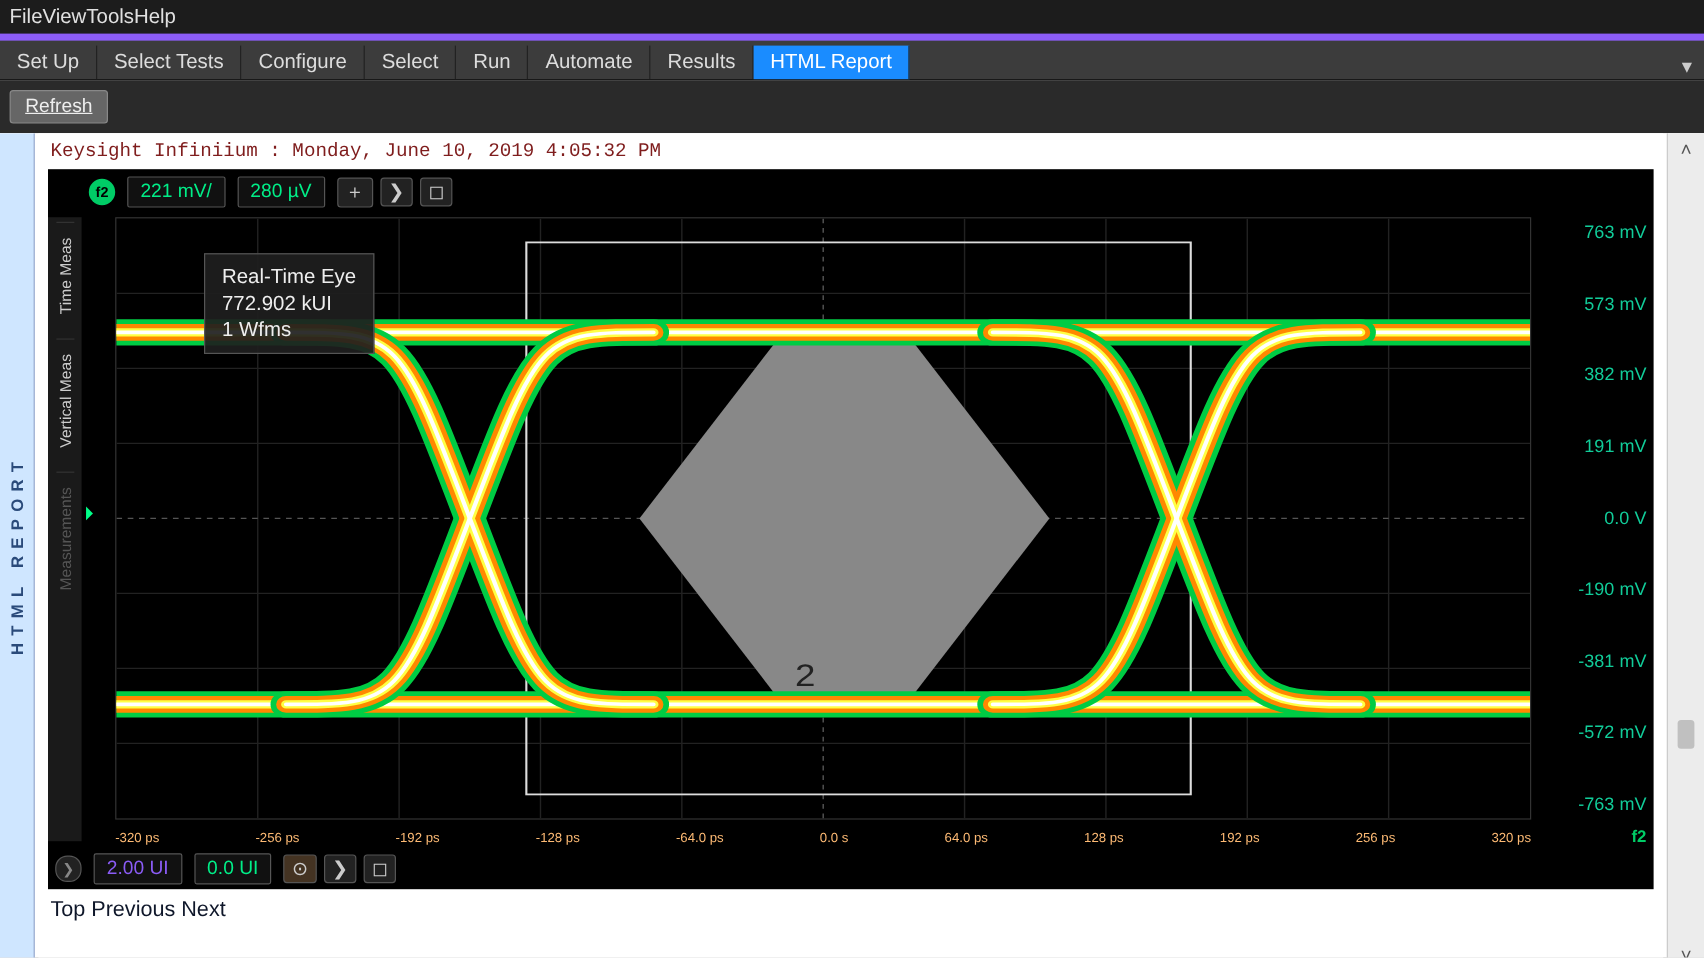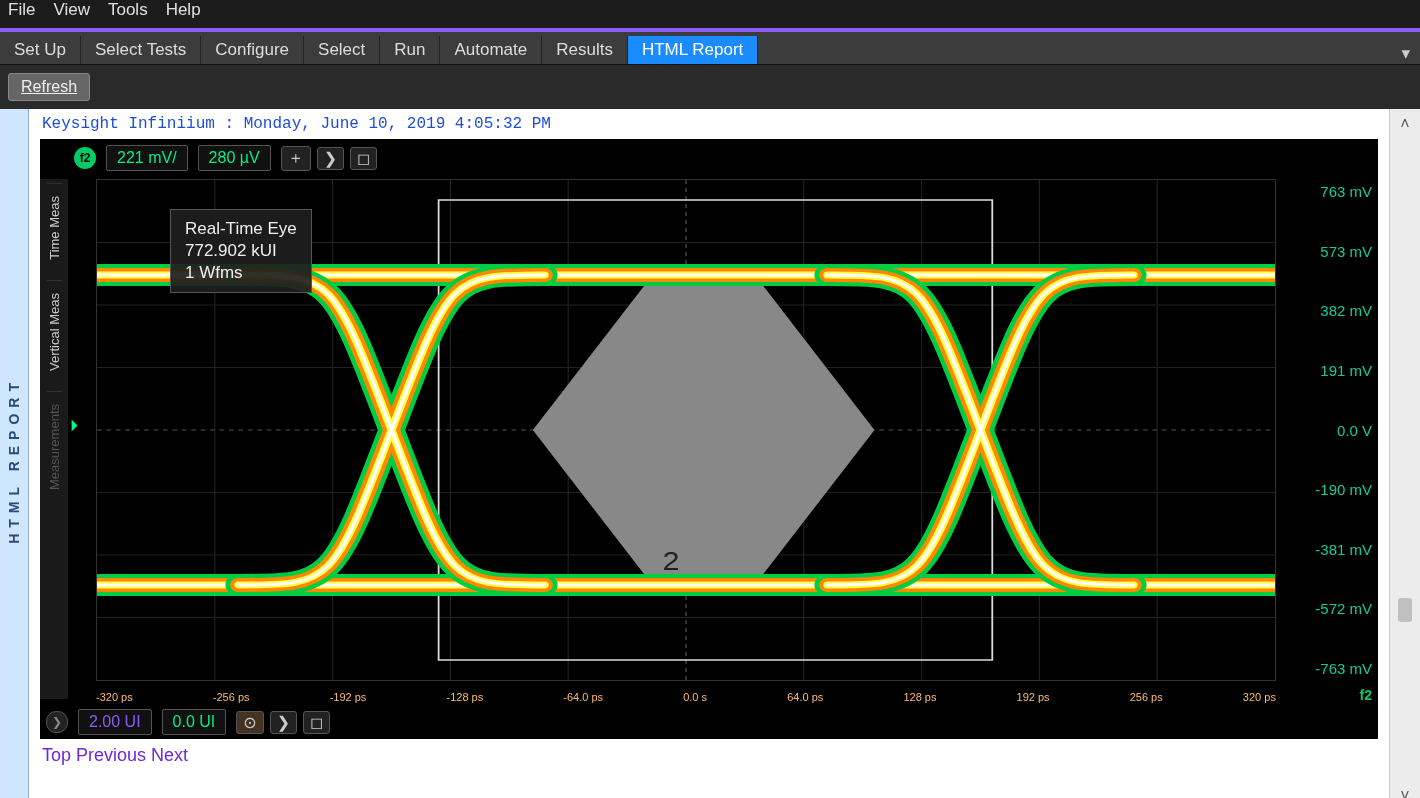--- a/index.html
+++ b/index.html
@@ -9,24 +9,24 @@
     height: 798px;
     font-family: "Segoe UI", Arial, sans-serif;
     background: #e8e8e8;
     overflow: hidden;
   }
   .menu-bar {
     background: #1c1c1c;
     color: #e0e0e0;
     height: 28px;
     display: flex;
+    align-items: center;
     padding: 0 8px;
     font-size: 17px;
-    gap: 18px;
-    border-bottom: 4px solid #8b5cf6;
+    border-bottom: 6px solid #8b5cf6;
   }
   .menu-item { cursor: pointer; }
   .tab-bar {
     background: #3c3c3c;
     height: 32px;
     display: flex;
     align-items: flex-end;
     font-size: 17px;
     border-bottom: 1px solid #111;
   }
@@ -96,34 +96,34 @@
     position: absolute;
     left: 32px;
     right: 34px;
     top: 0;
     bottom: 0;
     background: #fff;
     overflow: hidden;
   }
   .timestamp {
     font-family: "Courier New", monospace;
-    color: #1d4ed8;
+    color: #7f1d1d;
     font-size: 16px;
     padding: 6px 10px;
   }
   .scope-shot {
     position: relative;
     background: #000;
     margin: 0 8px;
     height: 600px;
     color: #ccc;
     font-family: Arial, sans-serif;
   }
   .bottom-nav {
-    color: #6d28d9;
+    color: #0f172a;
     font-size: 18px;
     padding: 6px 10px;
   }
   .right-scroll {
     position: absolute;
     right: 0;
     top: 0;
     bottom: 0;
     width: 30px;
     background: #ececec;

